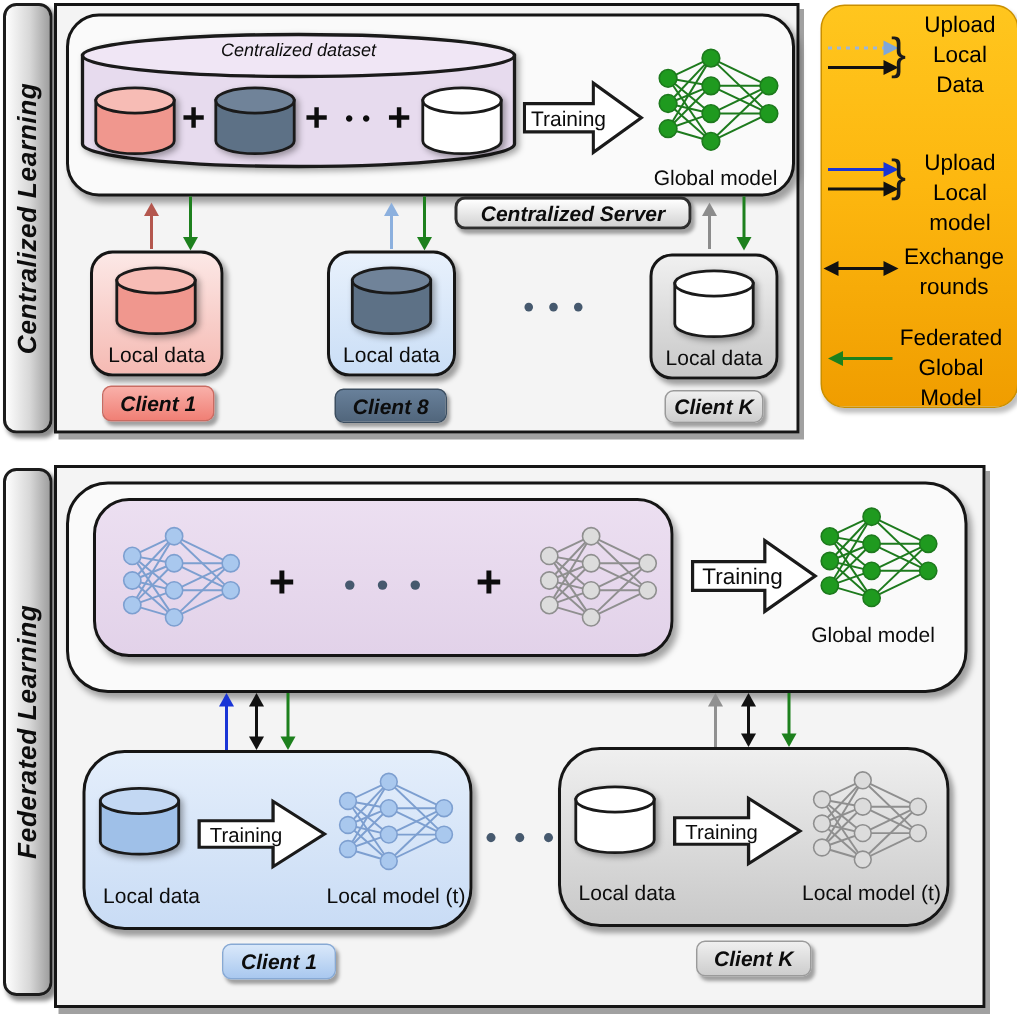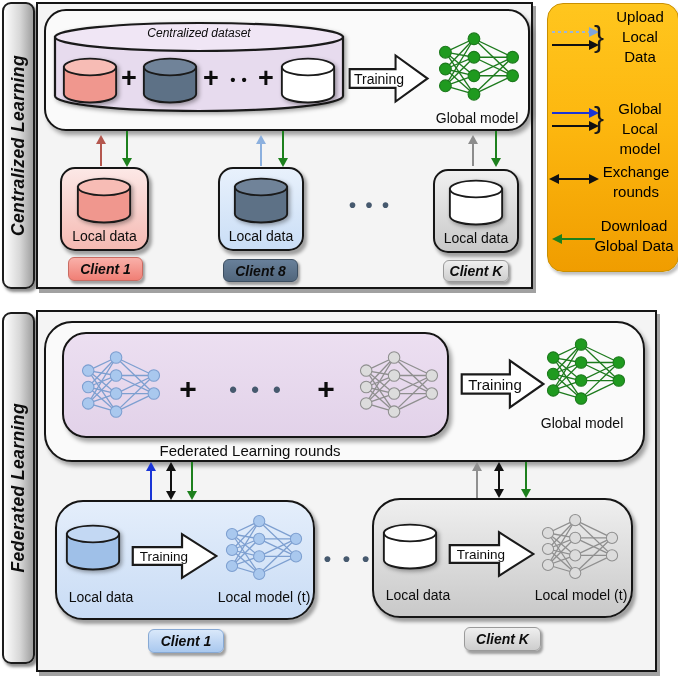--- a/index.html
+++ b/index.html
@@ -153,20 +153,21 @@
   <svg class="abs" style="left:348px; top:52px; width:82px; height:53px;">
       <use href="#barrowsym" width="100%" height="100%"></use>
     </svg>
   <div class="btext" style="left:350px; top:71px; width:58px;">Training</div>
 
   <svg class="abs" style="left:437px; top:28px; width:84px; height:82px; color:#1d7a1d; fill:#1f9a1f;">
       <use href="#nnsym" width="100%" height="100%"></use>
     </svg>
   <div class="lbl" style="left:424px; top:110px; width:106px;">Global model</div>
 
+  <div class="badge srvbadge" style="left:303px; top:131px; width:158px; height:22px;">Centralized Server</div>
 
   <div class="va up" style="--c:#b4574e; left:100px; top:143px; height:23px;"></div>
   <div class="va down" style="--c:#1d801d; left:126px; top:131px; height:28px;"></div>
   <div class="va up" style="--c:#8cb0de; left:260px; top:143px; height:23px;"></div>
   <div class="va down" style="--c:#1d801d; left:282px; top:131px; height:28px;"></div>
   <div class="va up" style="--c:#8c8c8c; left:472px; top:143px; height:23px;"></div>
   <div class="va down" style="--c:#1d801d; left:495px; top:131px; height:28px;"></div>
 
   <div class="clientbox pinkbox" style="left:60px; top:167px; width:89px; height:84px;"></div>
   <svg class="abs shadowed" style="left:76px; top:176px; width:56px; height:50px; color:#f0978e; fill:#f7bcb5;">
@@ -193,27 +194,27 @@
 
   <div class="legend">
     <div class="ha dotted right" style="--c:#9db6d8; --hc:#7fa6da; left:4px; top:27px; width:38px;"></div>
     <div class="ha right" style="--c:#111; left:4px; top:40px; width:38px;"></div>
     <div class="brace" style="left:46px; top:18px;">}</div>
     <div class="ltext" style="left:58px; top:3px; width:68px;">Upload Local Data</div>
 
     <div class="ha right" style="--c:#1a35d6; left:4px; top:108px; width:38px;"></div>
     <div class="ha right" style="--c:#111; left:4px; top:121px; width:38px;"></div>
     <div class="brace" style="left:46px; top:99px;">}</div>
-    <div class="ltext" style="left:58px; top:95px; width:68px;">Global Local model</div>
+    <div class="ltext" style="left:58px; top:95px; width:68px;">Upload Local model</div>
 
     <div class="ha right left" style="--c:#111; left:10px; top:174px; width:32px;"></div>
     <div class="ltext" style="left:50px; top:158px; width:76px;">Exchange rounds</div>
 
     <div class="ha left" style="--c:#1d801d; left:13px; top:234px; width:34px;"></div>
-    <div class="ltext" style="left:46px; top:212px; width:80px;">Download Global Data</div>
+    <div class="ltext" style="left:46px; top:212px; width:80px;">Federated Global Model</div>
   </div>
 
   <div class="sidebar" style="left:2px; top:312px; height:352px;">
     <span>Federated Learning</span>
   </div>
 
   <div class="panel" style="left:36px; top:310px; width:621px; height:362px;"></div>
 
   <div class="serverbox" style="left:44px; top:321px; width:601px; height:141px; border-radius:28px;"></div>
 
@@ -221,21 +222,20 @@
   <svg class="abs" style="left:80px; top:348px; width:82px; height:78px; color:#7d9fd0; fill:#a9c8ee;">
       <use href="#nnsym" width="100%" height="100%"></use>
     </svg>
   <div class="plus" style="left:174px; top:374px; width:28px; font-size:30px;">+</div>
   <div class="dots" style="left:224px; top:379px; width:66px; font-size:22px; letter-spacing:4px;">• • •</div>
   <div class="plus" style="left:312px; top:374px; width:28px; font-size:30px;">+</div>
   <svg class="abs" style="left:358px; top:348px; width:82px; height:78px; color:#8f8f8f; fill:#dcdcdc;">
       <use href="#nnsym" width="100%" height="100%"></use>
     </svg>
 
-  <div class="lbl" style="left:135px; top:442px; width:230px; font-size:15px;">Federated Learning rounds</div>
 
   <svg class="abs" style="left:460px; top:357px; width:86px; height:54px;">
       <use href="#barrowsym" width="100%" height="100%"></use>
     </svg>
   <div class="btext" style="left:461px; top:376px; width:68px; font-size:15px;">Training</div>
 
   <svg class="abs" style="left:545px; top:334px; width:82px; height:80px; color:#1d7a1d; fill:#1f9a1f;">
       <use href="#nnsym" width="100%" height="100%"></use>
     </svg>
   <div class="lbl" style="left:528px; top:415px; width:108px;">Global model</div>

